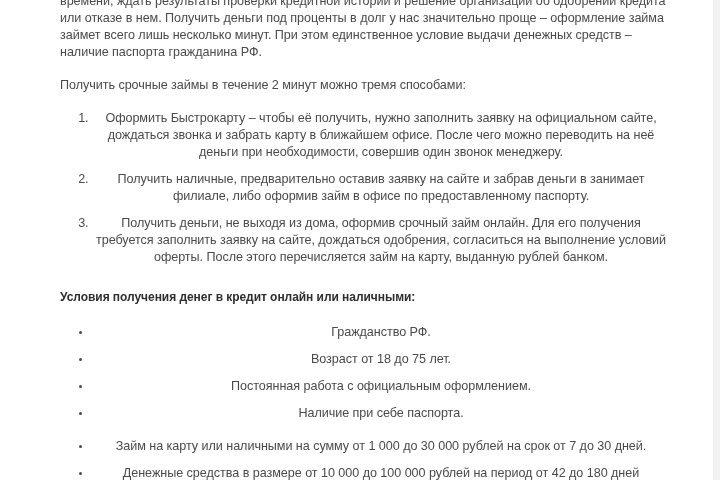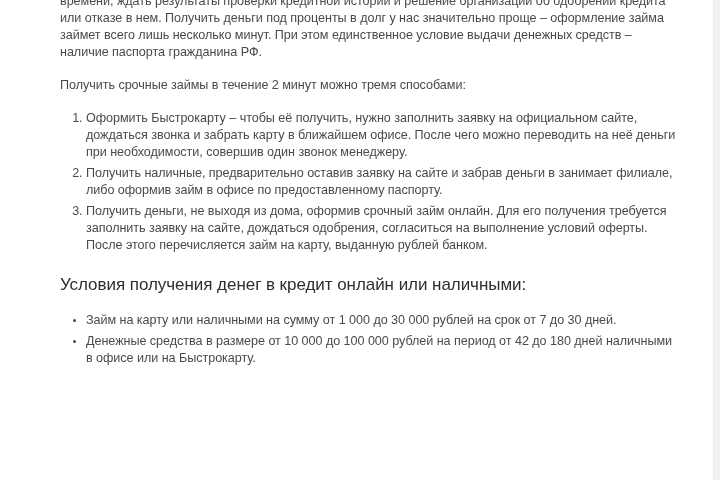--- a/index.html
+++ b/index.html
@@ -18,41 +18,47 @@
   .right-strip {
     position: absolute; right: 0; top: 0; width: 6px; height: 480px;
     background: #f2f2f2; border-left: 1px solid #ececec;
   }
   .content {
     position: absolute; left: 60px; top: 0; width: 620px;
     font-size: 12.6px; line-height: 17px; letter-spacing: -0.05px;
   }
   p { margin: 0 0 16px 0; }
   ol, ul { margin: 0 0 16px 0; padding-left: 22px; }
-  li { margin: 4px; }
+  li { margin: 10px; text-align: center; }
   h3 {
     margin: 0 0 17px 0; padding-top: 5px;
-    font-size: 17px; line-height: 20px; font-weight: normal; color: #2e2e2e;
+    font-size: 12px; line-height: 20px; font-weight: bold; color: #2e2e2e;
   }
   ul li::marker { font-size: 10px; }
 </style>
 </head>
 <body>
 
 <div class="page">
   <div class="content">
     <p>времени, ждать результаты проверки кредитной истории и решение организации об одобрении кредита или отказе в нем. Получить деньги под проценты в долг у нас значительно проще – оформление займа займет всего лишь несколько минут. При этом единственное условие выдачи денежных средств – наличие паспорта гражданина РФ.</p>
     <p>Получить срочные займы в течение 2 минут можно тремя способами:</p>
     <ol>
       <li>Оформить Быстрокарту – чтобы её получить, нужно заполнить заявку на официальном сайте, дождаться звонка и забрать карту в ближайшем офисе. После чего можно переводить на неё деньги при необходимости, совершив один звонок менеджеру.</li>
       <li>Получить наличные, предварительно оставив заявку на сайте и забрав деньги в занимает филиале, либо оформив займ в офисе по предоставленному паспорту.</li>
       <li>Получить деньги, не выходя из дома, оформив срочный займ онлайн. Для его получения требуется заполнить заявку на сайте, дождаться одобрения, согласиться на выполнение условий оферты. После этого перечисляется займ на карту, выданную рублей банком.</li>
     </ol>
     <h3>Условия получения денег в кредит онлайн или наличными:</h3>
     <ul>
+      <li>Гражданство РФ.</li>
+      <li>Возраст от 18 до 75 лет.</li>
+      <li>Постоянная работа с официальным оформлением.</li>
+      <li>Наличие при себе паспорта.</li>
+    </ul>
+    <ul>
       <li>Займ на карту или наличными на сумму от 1 000 до 30 000 рублей на срок от 7 до 30 дней.</li>
       <li>Денежные средства в размере от 10 000 до 100 000 рублей на период от 42 до 180 дней наличными в офисе или на Быстрокарту.</li>
 
     </ul>
 
   </div>
 </div>
 <div class="right-strip"></div>
 
 </body></html>

